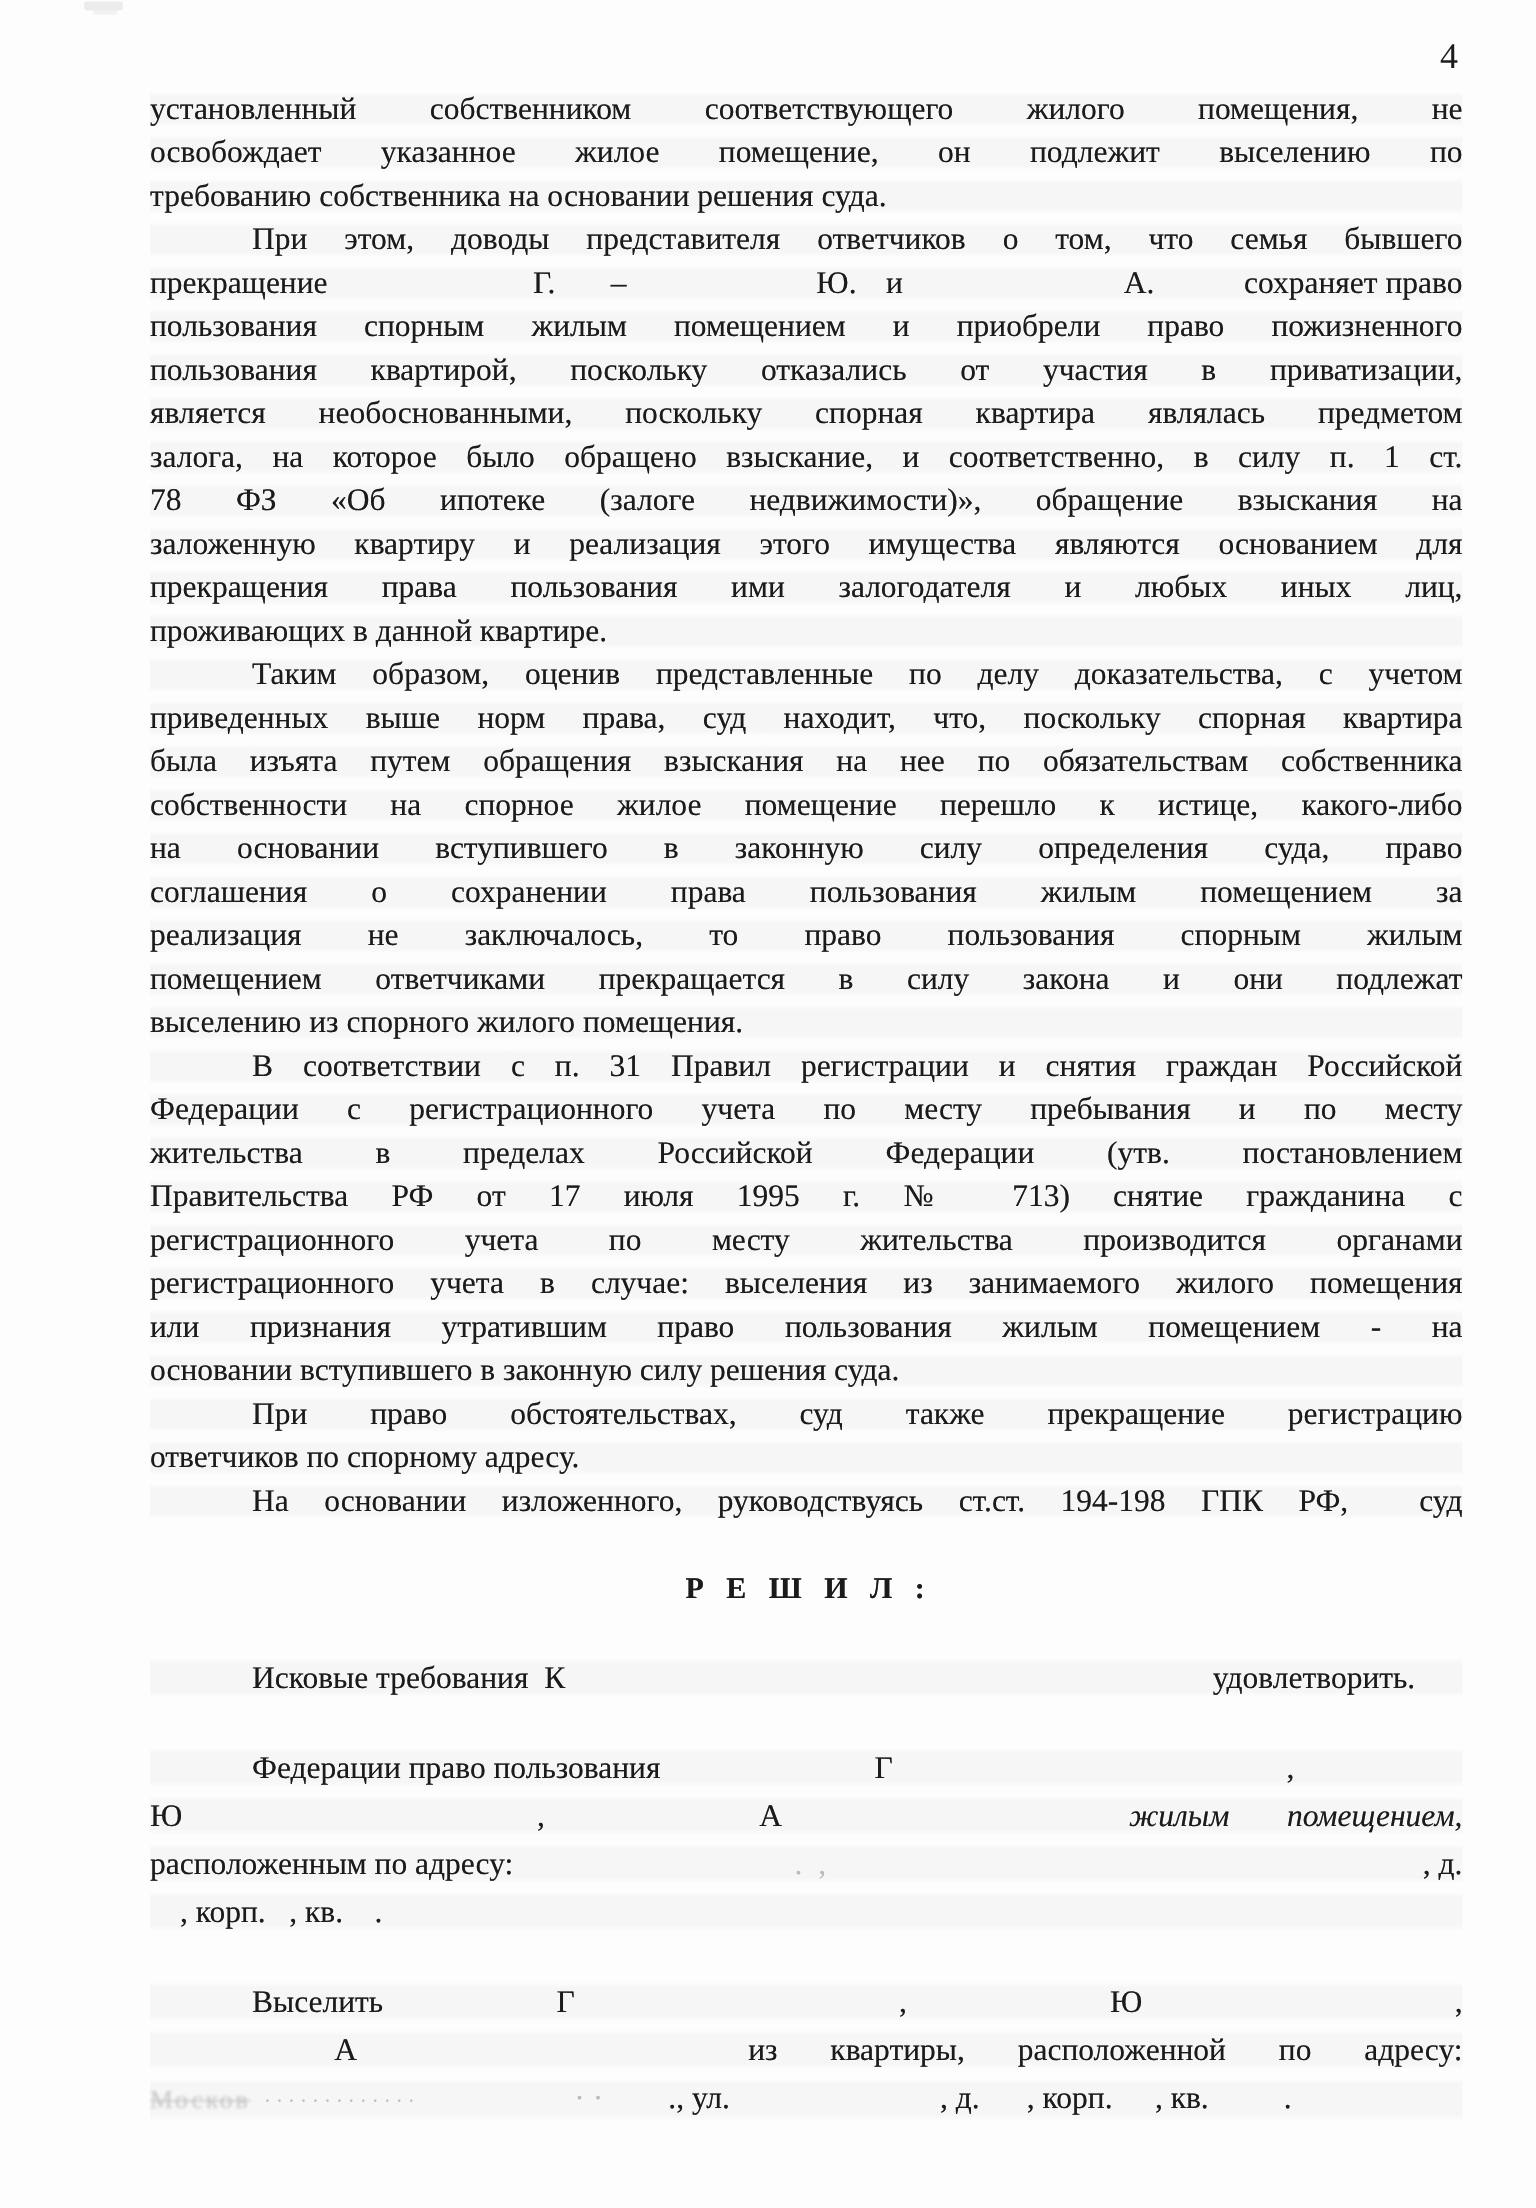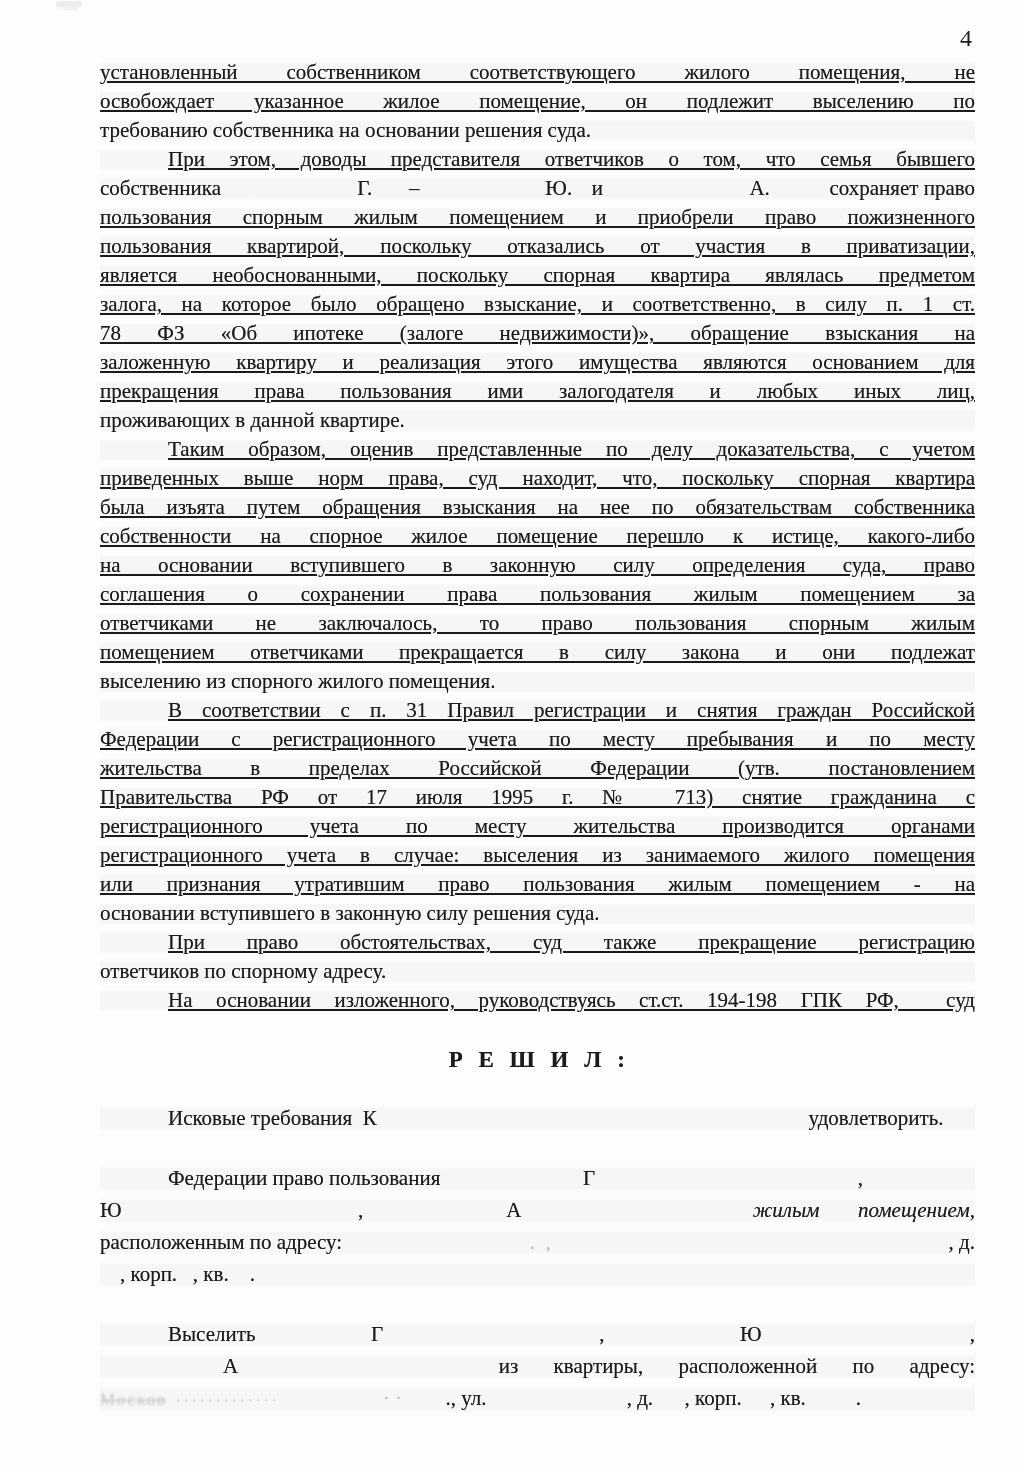--- a/index.html
+++ b/index.html
@@ -30,30 +30,30 @@
     top:58px;
     font-size:21px;
   }
   .tl{
     position:relative;
     line-height:29px;
     min-height:29px;
     background:linear-gradient(180deg, rgba(0,0,0,0) 10%, rgba(0,0,0,0.028) 22%, rgba(0,0,0,0.028) 80%, rgba(0,0,0,0) 92%);
     text-shadow:0 0 0.4px rgba(0,0,0,0.55);
   }
-  .just{text-align:justify;text-align-last:justify;text-decoration:underline;}
+  .just{text-align:justify;text-align-last:justify;}
   .ind{text-indent:68px;}
   .seg{display:flex;align-items:baseline;}
   .seg span{white-space:pre;}
   .gap{flex-grow:1;flex-basis:0;min-width:0;align-self:stretch;}
   .heading{
     margin-top:30px;
     text-align:center;
     font-weight:700;
-    font-size:23px;
+    font-size:20px;
     line-height:29px;
     letter-spacing:1.5px;
     word-spacing:7px;
     text-shadow:0 0 0.4px rgba(0,0,0,0.6);
   }
   .decision .tl{line-height:32px;min-height:32px;}
   .ws1{word-spacing:14px;font-style:italic;}
   .ws2{word-spacing:30px;}
   .faint{color:#9b9b9b;opacity:.65;filter:blur(0.4px);text-shadow:none;}
   .wiped{
@@ -74,21 +74,21 @@
   <div class="pageno">4</div>
   <div class="mark mark1"></div>
   <div class="mark mark2"></div>
   <div class="textblock">
     <div id="bodyLines">
         <div class="tl just">установленный собственником соответствующего жилого помещения, не</div>
         <div class="tl just">освобождает указанное жилое помещение, он подлежит выселению по</div>
         <div class="tl">требованию собственника на основании решения суда.</div>
         <div class="tl just ind">При этом, доводы представителя ответчиков о том, что семья бывшего</div>
         <div class="tl seg">
-          <span>собственника</span>
+          <span>прекращение</span>
           <span class="gap" style="flex-grow: 119;"></span>
           <span>Г.</span>
           <span class="gap" style="flex-grow: 32;"></span>
           <span>–</span>
           <span class="gap" style="flex-grow: 110;"></span>
           <span>Ю.</span>
           <span class="gap" style="flex-grow: 17;"></span>
           <span>и</span>
           <span class="gap" style="flex-grow: 128;"></span>
           <span>А.</span>
@@ -102,21 +102,21 @@
         <div class="tl just">78 ФЗ «Об ипотеке (залоге недвижимости)», обращение взыскания на</div>
         <div class="tl just">заложенную квартиру и реализация этого имущества являются основанием для</div>
         <div class="tl just">прекращения права пользования ими залогодателя и любых иных лиц,</div>
         <div class="tl">проживающих в данной квартире.</div>
         <div class="tl just ind">Таким образом, оценив представленные по делу доказательства, с учетом</div>
         <div class="tl just">приведенных выше норм права, суд находит, что, поскольку спорная квартира</div>
         <div class="tl just">была изъята путем обращения взыскания на нее по обязательствам собственника</div>
         <div class="tl just">собственности на спорное жилое помещение перешло к истице, какого-либо</div>
         <div class="tl just">на основании вступившего в законную силу определения суда, право</div>
         <div class="tl just">соглашения о сохранении права пользования жилым помещением за</div>
-        <div class="tl just">ответчиками не заключалось, то право пользования спорным жилым</div>
+        <div class="tl just">реализация не заключалось, то право пользования спорным жилым</div>
         <div class="tl just">помещением ответчиками прекращается в силу закона и они подлежат</div>
         <div class="tl">выселению из спорного жилого помещения.</div>
         <div class="tl just ind">В соответствии с п. 31 Правил регистрации и снятия граждан Российской</div>
         <div class="tl just">Федерации с регистрационного учета по месту пребывания и по месту</div>
         <div class="tl just">жительства в пределах Российской Федерации (утв. постановлением</div>
         <div class="tl just">Правительства РФ от 17 июля 1995 г. № 713) снятие гражданина с</div>
         <div class="tl just">регистрационного учета по месту жительства производится органами</div>
         <div class="tl just">регистрационного учета в случае: выселения из занимаемого жилого помещения</div>
         <div class="tl just">или признания утратившим право пользования жилым помещением - на</div>
         <div class="tl">основании вступившего в законную силу решения суда.</div>

